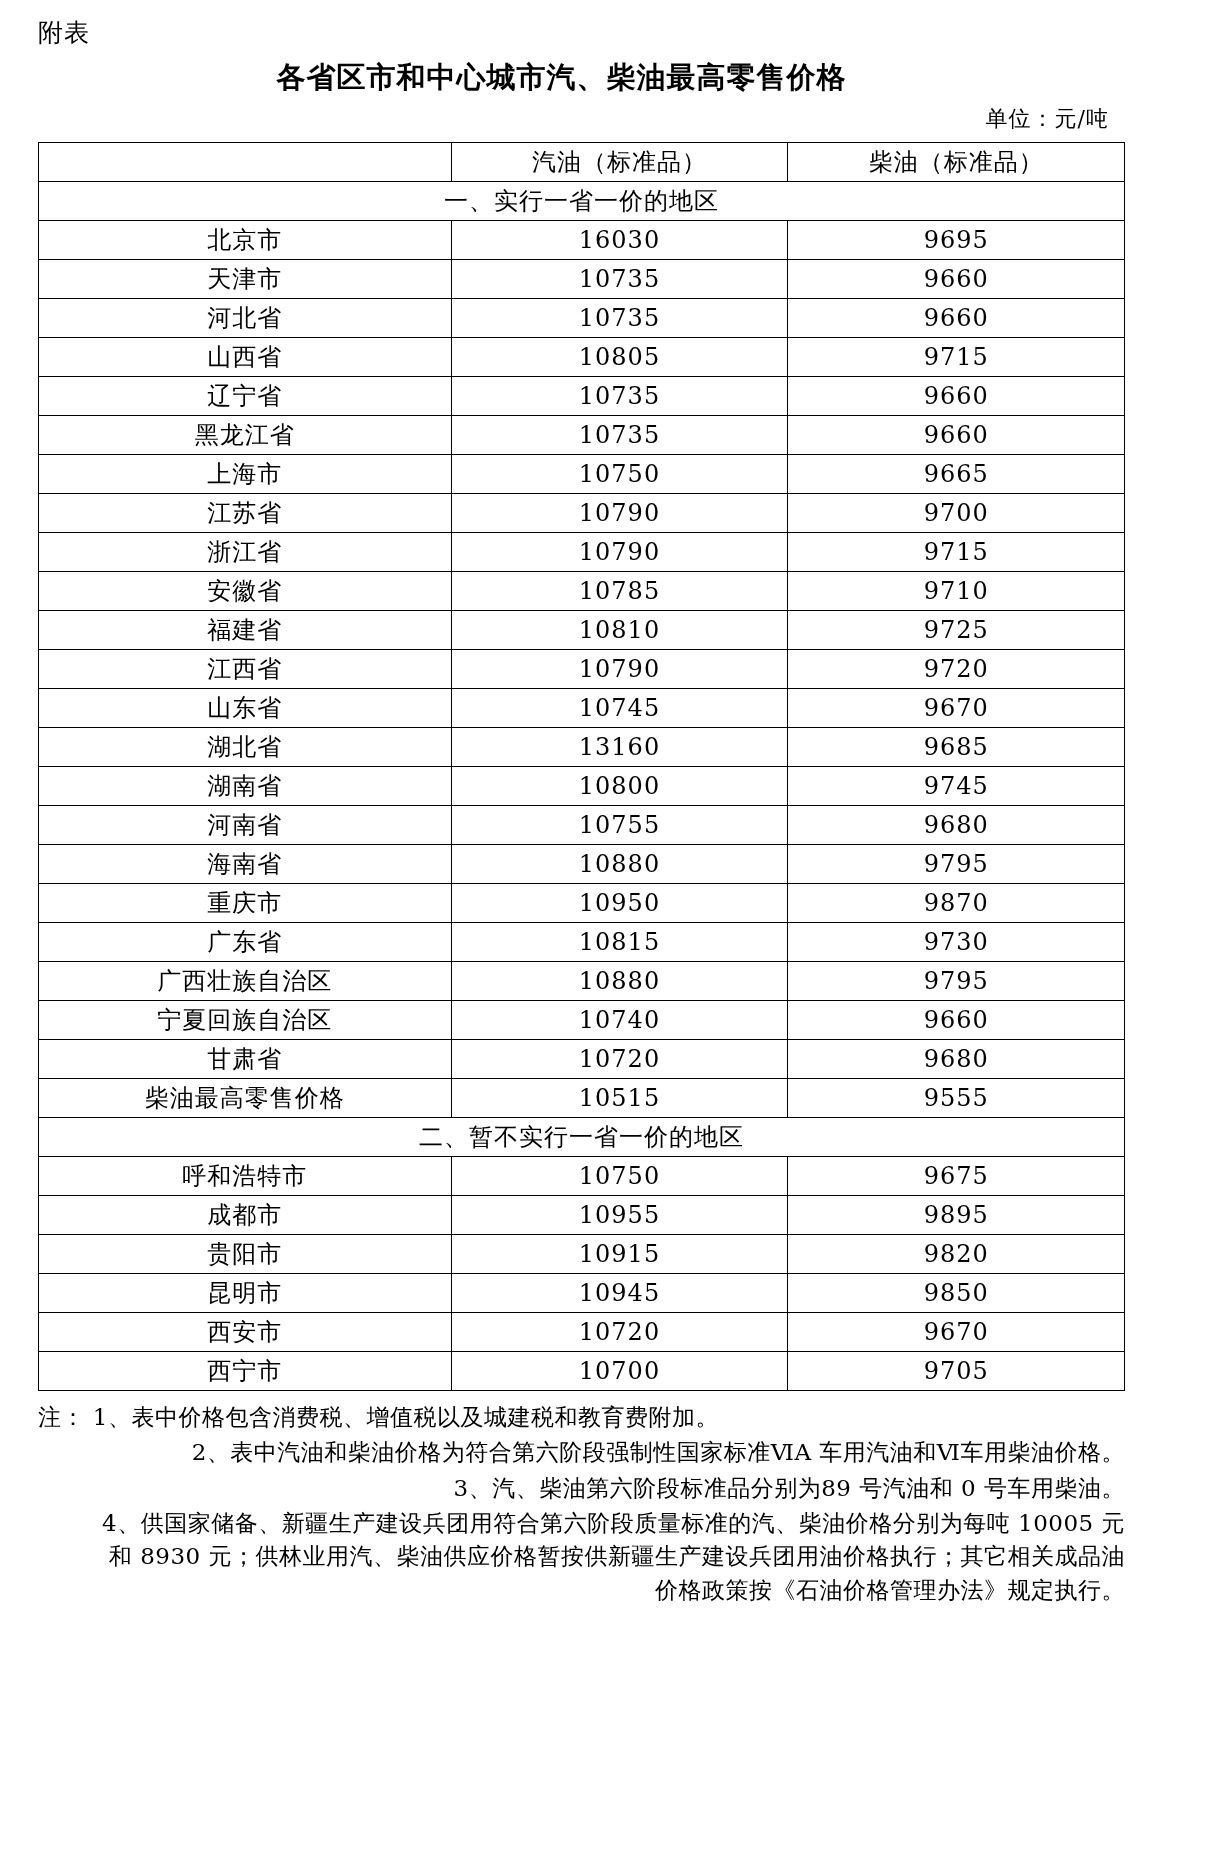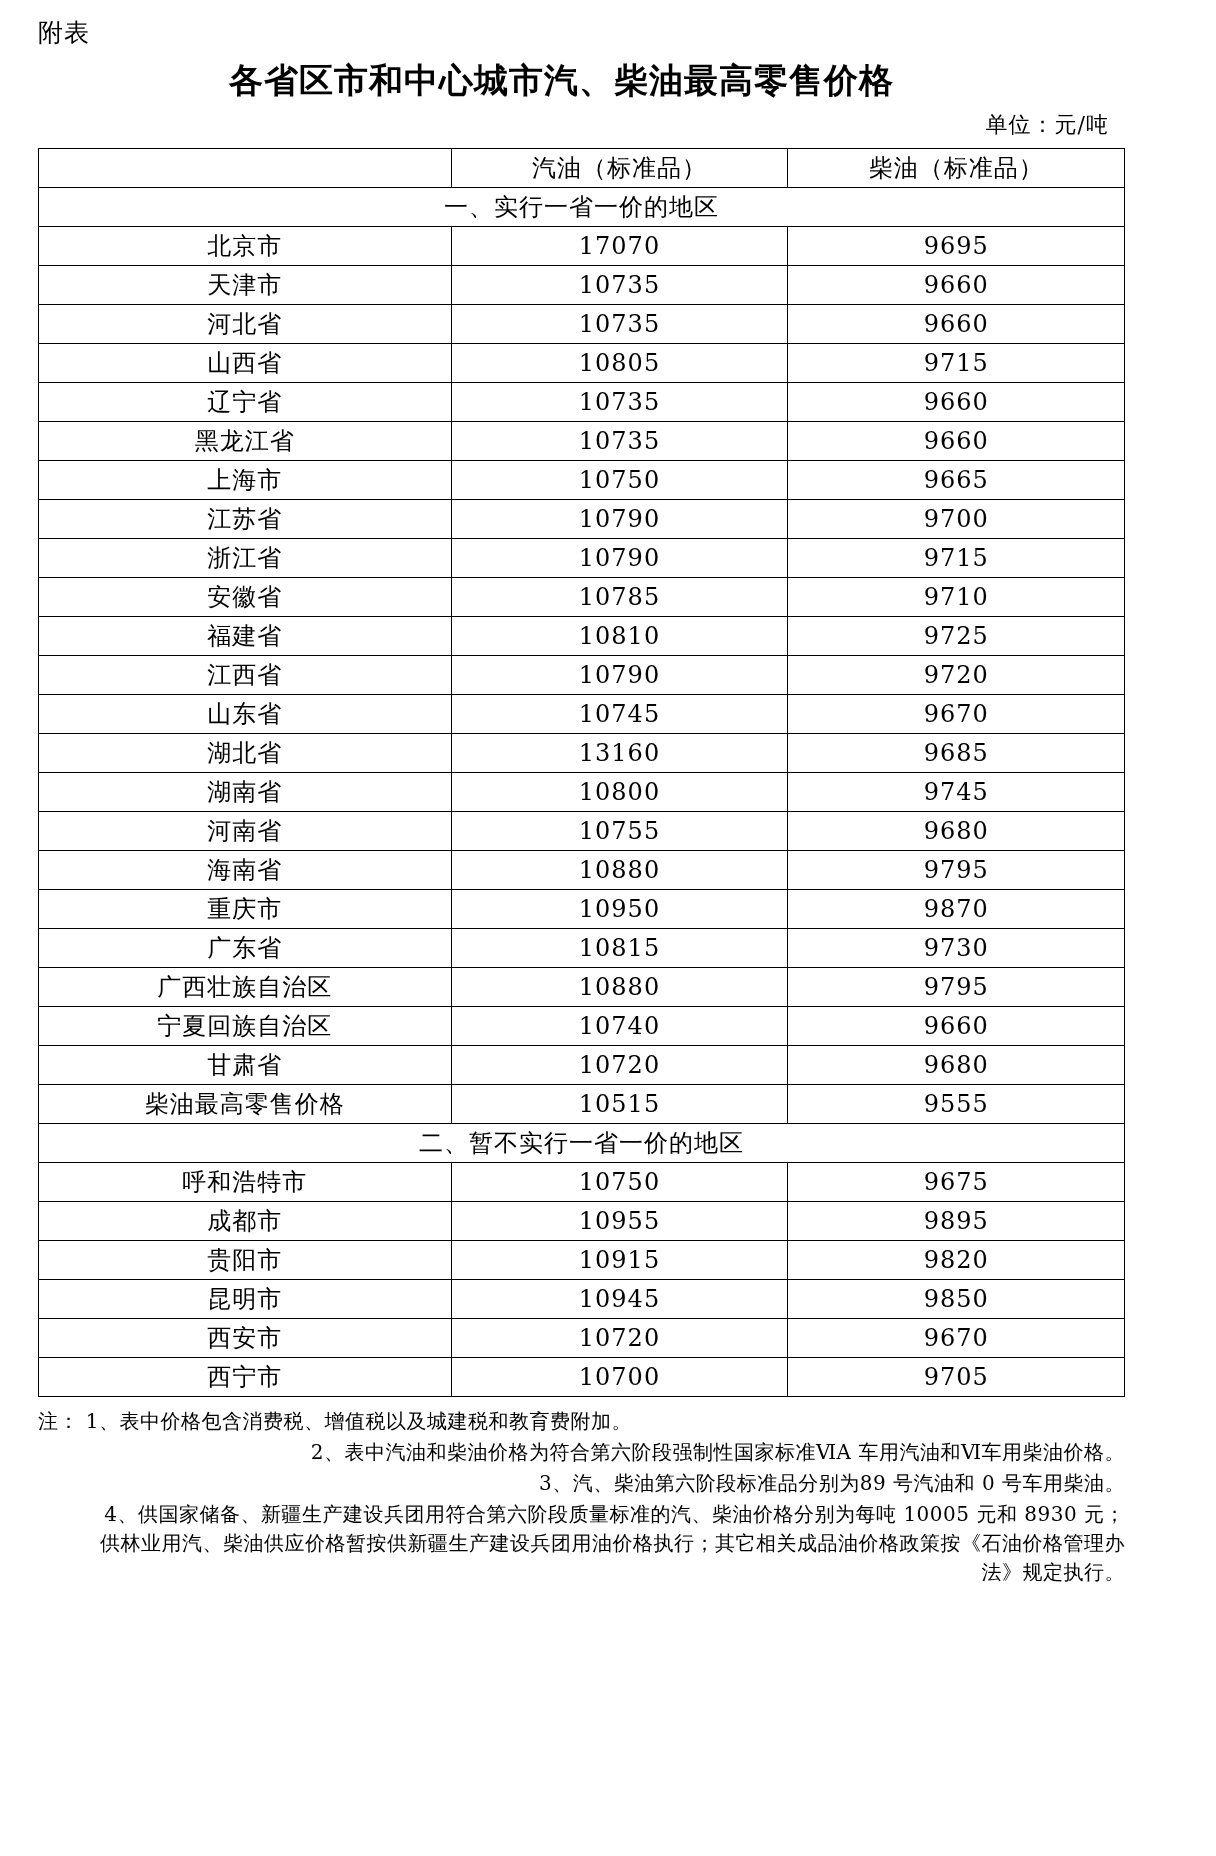--- a/index.html
+++ b/index.html
@@ -23,21 +23,21 @@
     position: relative;
   }
   .attach-label {
     font-size: 25px;
     line-height: 1.2;
     margin: 6px 0 2px 0;
     letter-spacing: 1px;
   }
   .doc-title {
     text-align: center;
-    font-size: 34px;
+    font-size: 29px;
     font-weight: bold;
     letter-spacing: 1px;
     margin: 10px 0 6px 0;
     padding-right: 40px;
   }
   .unit-line {
     text-align: right;
     font-size: 22px;
     margin: 4px 0 8px 0;
     padding-right: 16px;
@@ -67,21 +67,21 @@
     padding-left: 10px;
     letter-spacing: 1px;
     border-radius: 18px;
   }
   .region-cell {
     text-align: center;
     letter-spacing: 2px;
   }
   .notes {
     margin-top: 10px;
-    font-size: 20px;
+    font-size: 23px;
     line-height: 1.45;
     letter-spacing: 0.5px;
   }
   .note-line {
     text-indent: 0;
     margin-bottom: 2px;
   }
   .note-indent {
     padding-left: 52px;
     text-align: right;
@@ -113,21 +113,21 @@
         <th>汽油（标准品）</th>
         <th>柴油（标准品）</th>
       </tr>
     </thead>
     <tbody>
       <tr class="section-row">
         <td colspan="3">一、实行一省一价的地区</td>
       </tr>
       <tr>
         <td class="region-cell">北京市</td>
-        <td>17070</td>
+        <td>16030</td>
         <td>9695</td>
       </tr>
       <tr>
         <td class="region-cell">天津市</td>
         <td>10735</td>
         <td>9660</td>
       </tr>
       <tr>
         <td class="region-cell">河北省</td>
         <td>10735</td>

